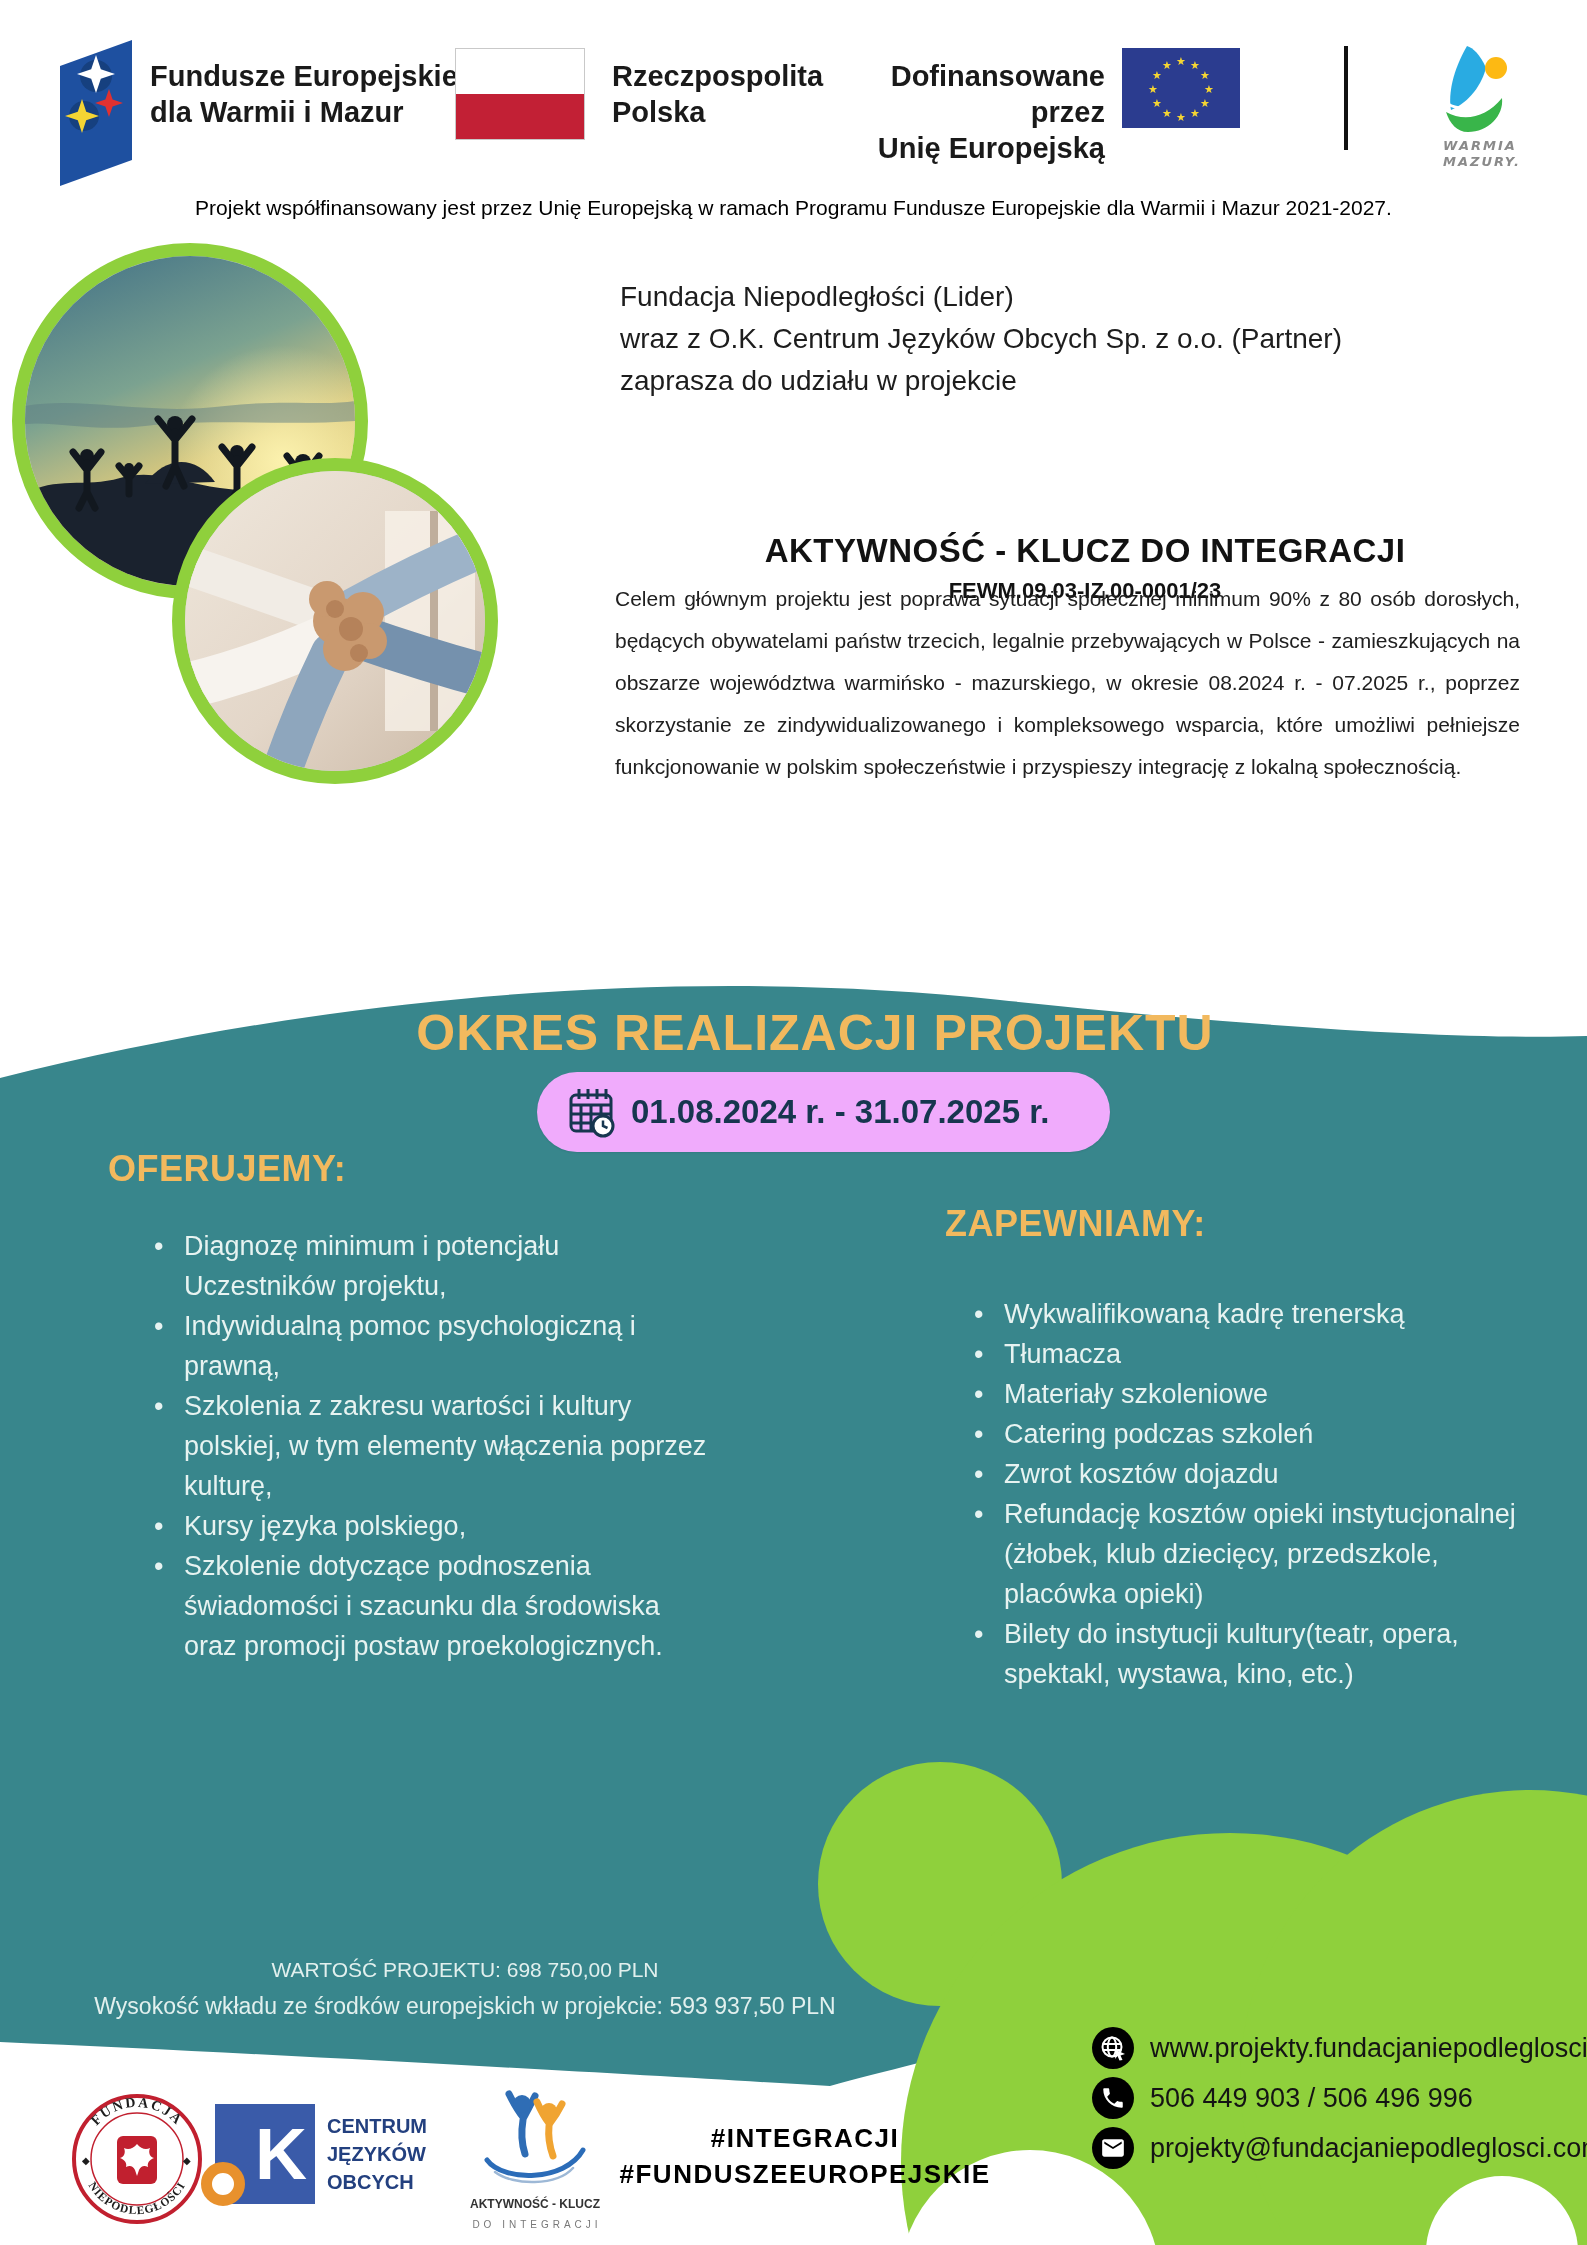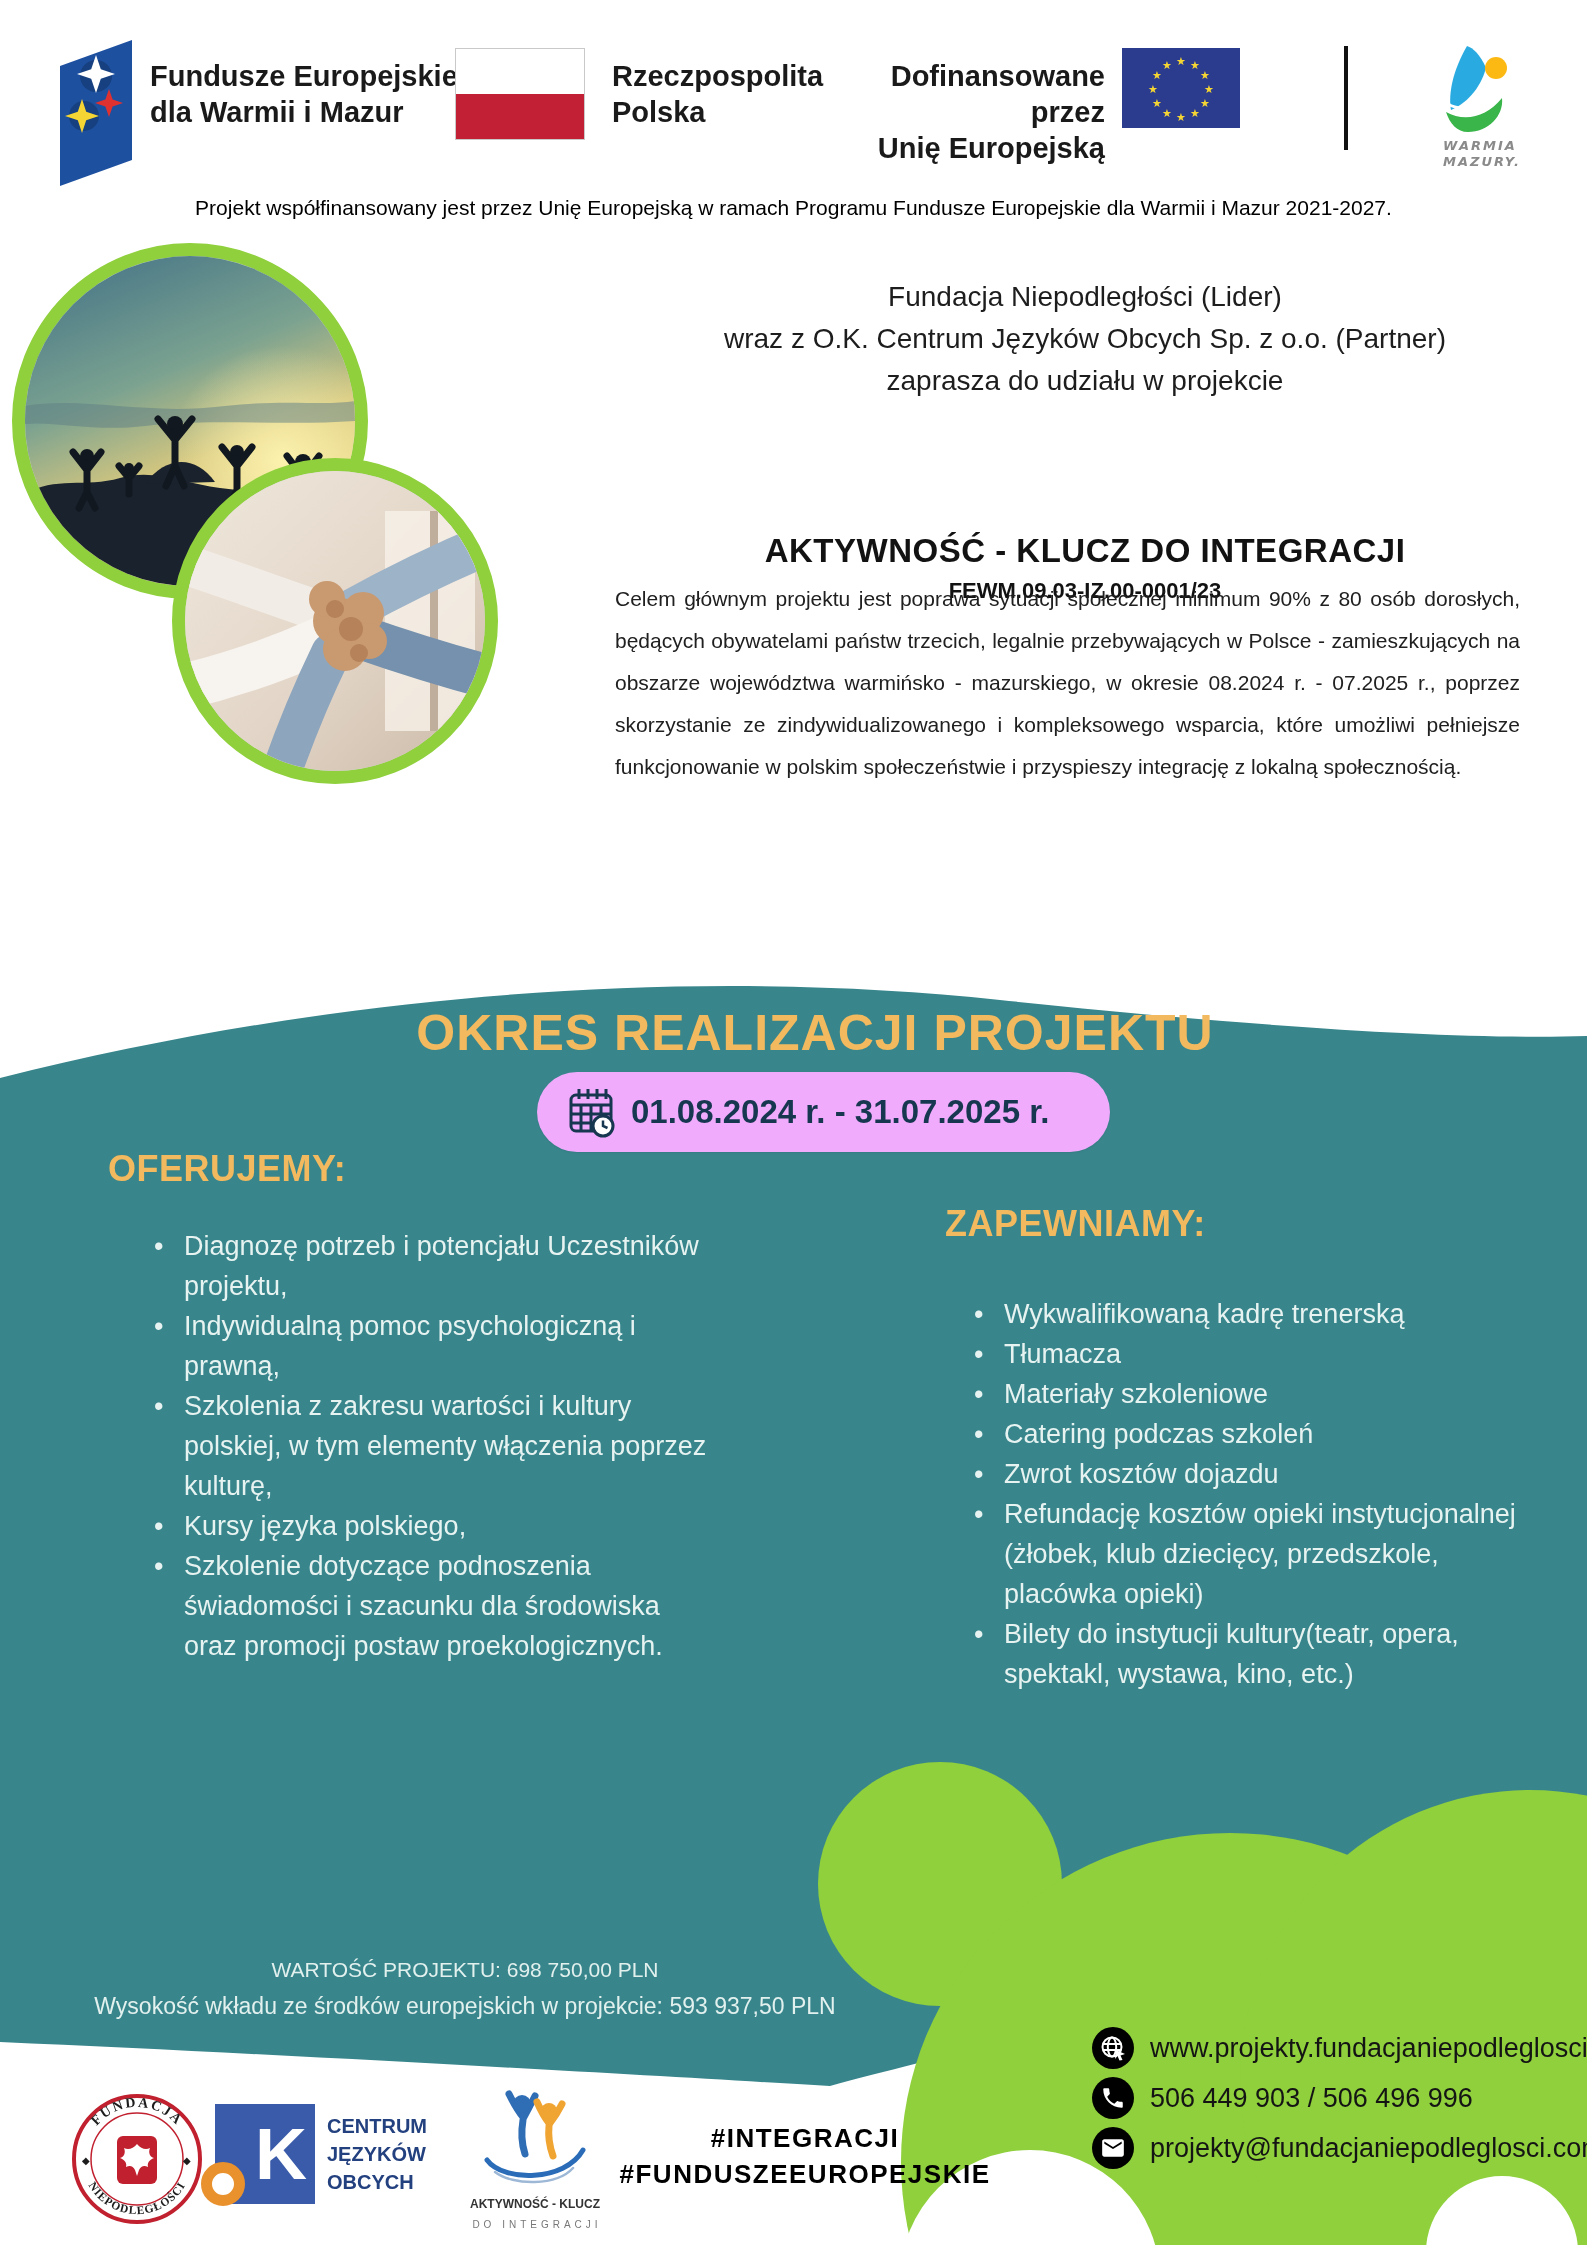--- a/index.html
+++ b/index.html
@@ -11,21 +11,21 @@
   .pl-flag{width:130px;height:92px;border:1px solid #c9c9c9;box-sizing:border-box;}
   .pl-flag .w{height:50%;background:#fff;}
   .pl-flag .r{height:50%;background:#c22035;}
   .eu-flag{width:118px;height:80px;background:#2b3c8f;}
   .vdivider{width:4px;height:104px;background:#111;}
   .disclaimer{width:1587px;text-align:center;font-size:21px;font-weight:500;color:#000;}
   
   .photo{border-radius:50%;border:13px solid #8fd03c;overflow:hidden;background:#cfd8d2;}
   .photo svg{display:block;}
   
-  .intro{width:930px;text-align:center;font-size:28px;font-weight:500;line-height:42px;color:#1d1d1d;}
+  .intro{width:930px;text-align:left;font-size:28px;font-weight:500;line-height:42px;color:#1d1d1d;}
   .proj-title{width:930px;text-align:center;font-size:33px;font-weight:800;letter-spacing:.5px;color:#121212;}
   .proj-code{width:930px;text-align:center;font-size:22px;font-weight:800;color:#121212;}
   .proj-desc{width:905px;font-size:21px;font-weight:500;line-height:42px;color:#202020;
              text-align:justify;text-justify:inter-word;}
   
   .okres{width:1000px;text-align:center;font-size:50px;font-weight:800;letter-spacing:1px;color:#f2b95e;}
   .datepill{width:573px;height:80px;background:#f0abfc;border-radius:40px;display:flex;align-items:center;
             box-shadow:0 1px 2px rgba(0,0,0,.08);}
   .datepill .dt{font-size:33px;font-weight:800;color:#17364f;margin-left:14px;}
   .sec-head{font-size:36px;font-weight:800;letter-spacing:.5px;color:#f2b95e;}
@@ -216,21 +216,21 @@
     <line x1="6" y1="28" x2="46" y2="28"></line>
       <line x1="6" y1="37" x2="28" y2="37"></line>
     <circle cx="38" cy="40" r="10" fill="#ffffff"></circle>
     <path d="M38,34.5 L38,40 L42.5,42" stroke-width="2.5"></path>
   </svg>
   <div class="dt">01.08.2024 r. - 31.07.2025 r.</div>
 </div>
 
 <div class="abs sec-head" style="left:108px;top:1148px;z-index:2;">OFERUJEMY:</div>
 <ul class="abs blist" style="left:150px;top:1226px;width:568px;z-index:2;">
-  <li>Diagnozę potrzeb i potencjału Uczestników projektu,</li>
+  <li>Diagnozę minimum i potencjału Uczestników projektu,</li>
   <li>Indywidualną pomoc psychologiczną i prawną,</li>
   <li>Szkolenia z zakresu wartości i kultury polskiej, w tym elementy włączenia poprzez kulturę,</li>
   <li>Kursy języka polskiego,</li>
   <li>Szkolenie dotyczące podnoszenia świadomości i szacunku dla środowiska oraz promocji postaw proekologicznych.</li>
 </ul>
 
 <div class="abs sec-head" style="left:945px;top:1203px;z-index:2;">ZAPEWNIAMY:</div>
 <ul class="abs blist" style="left:970px;top:1294px;width:548px;z-index:2;">
   <li>Wykwalifikowaną kadrę trenerską</li>
   <li>Tłumacza</li>

